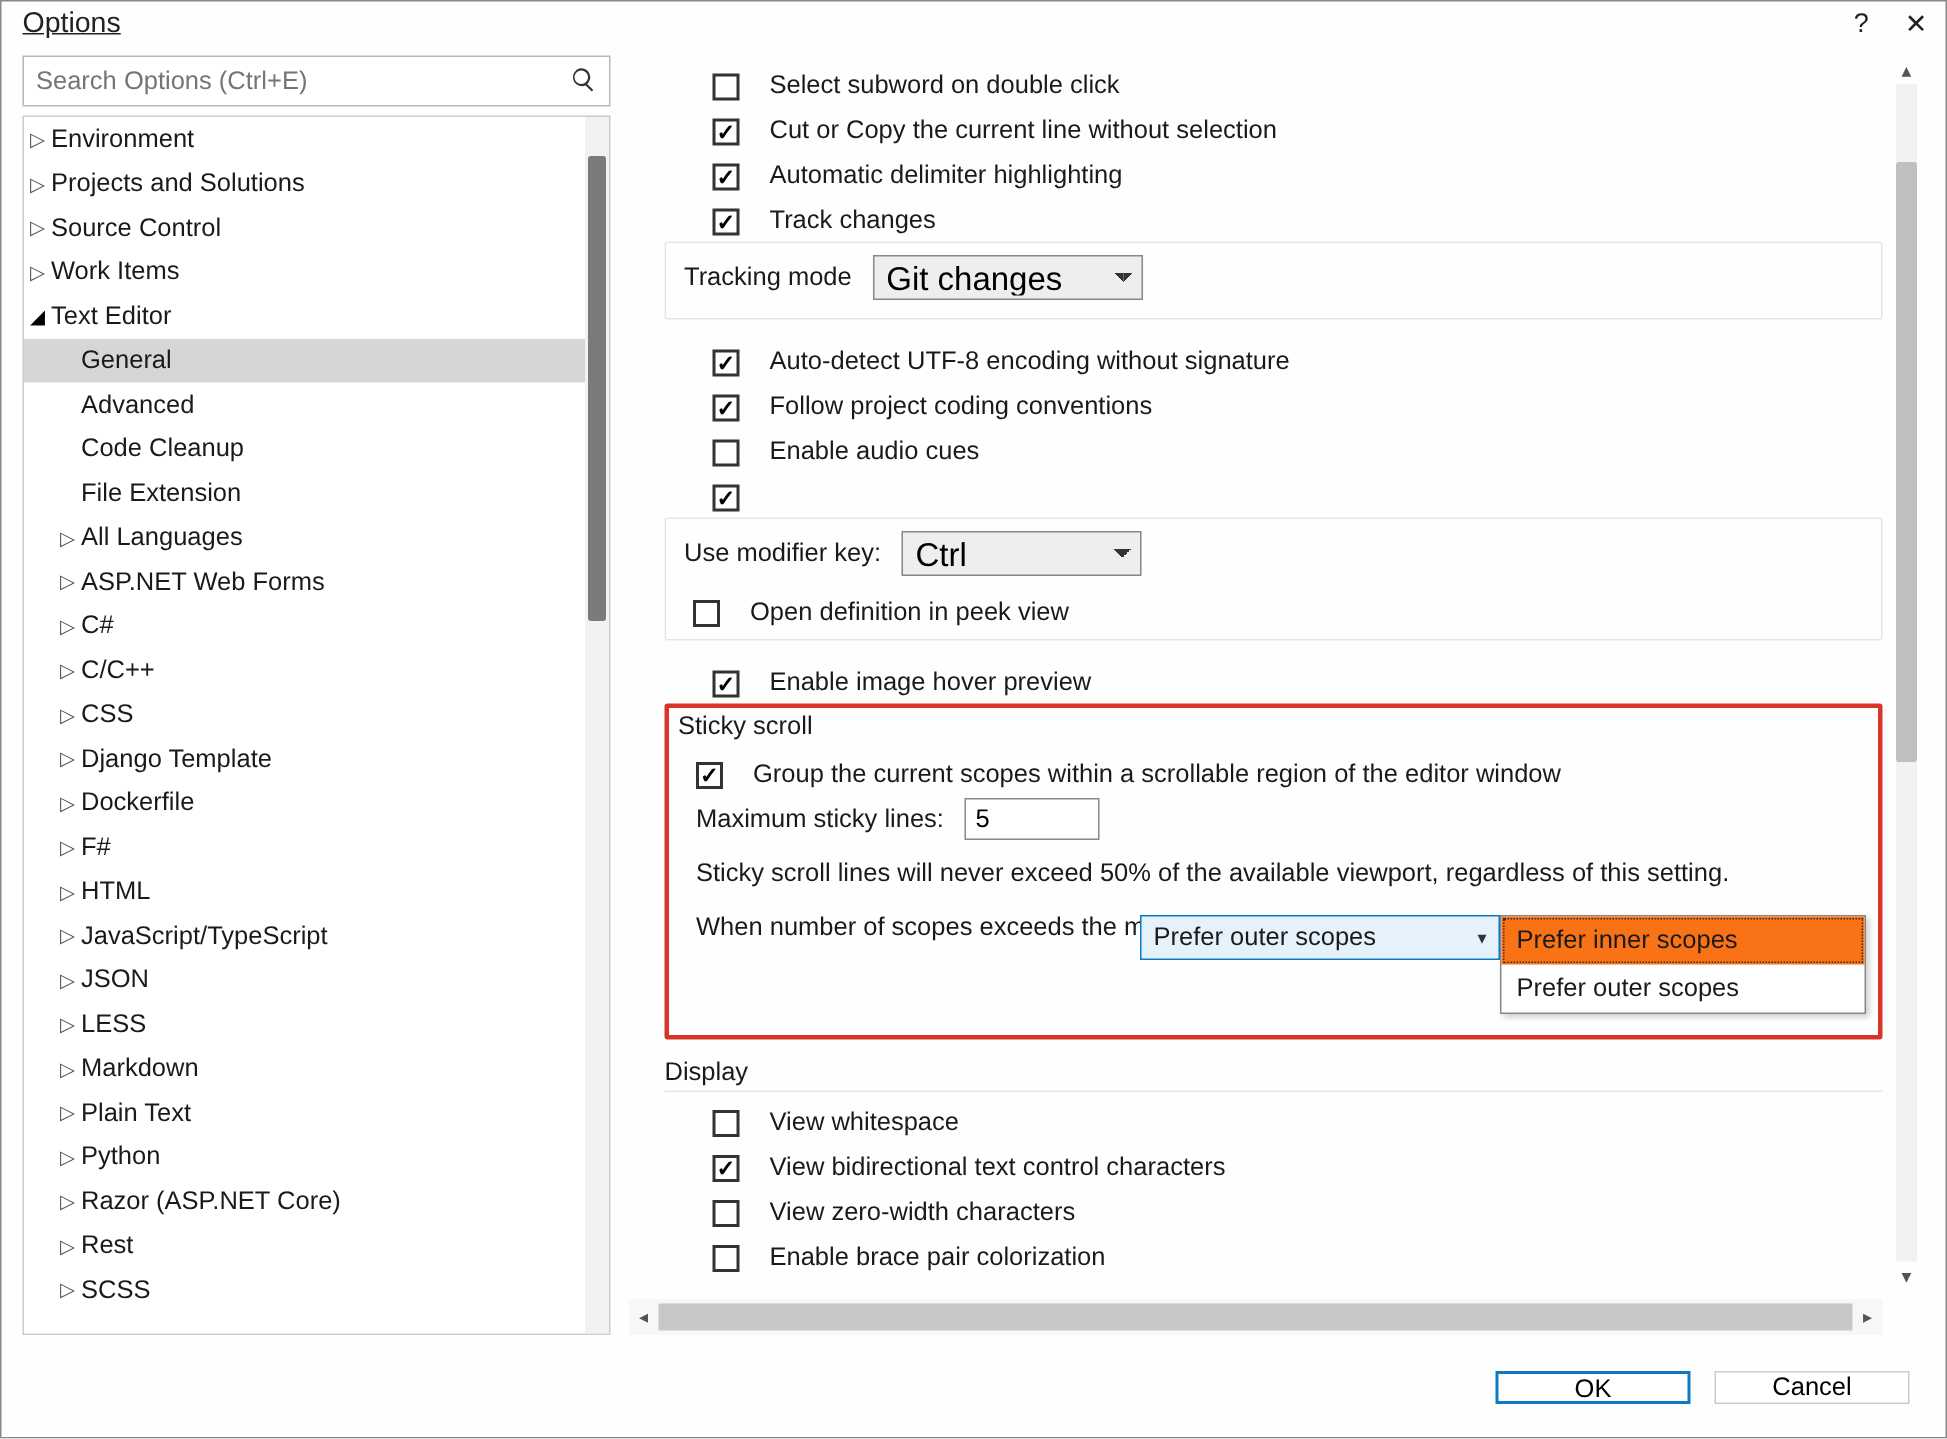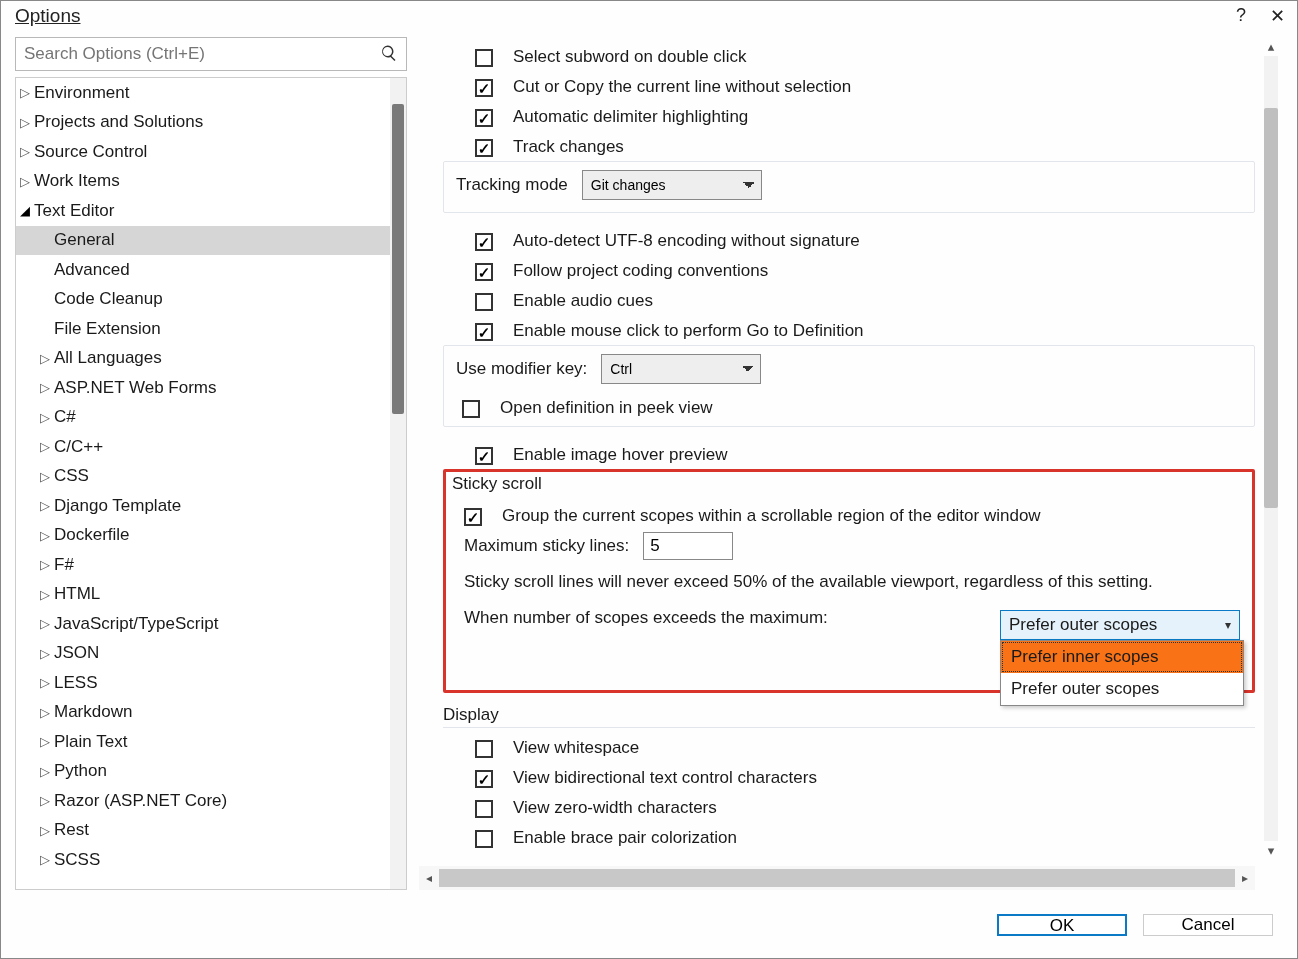--- a/index.html
+++ b/index.html
@@ -183,21 +183,21 @@
   .sub-row {
     display: flex;
     align-items: center;
     gap: 14px;
     padding-left: 16px;
     height: 38px;
   }
   select.combo, .combo-like {
     border: 1px solid #888;
     background: #eee;
-    font-size: 14px;
+    font-size: 22px;
     padding: 2px 28px 2px 8px;
     height: 30px;
     appearance: none;
     background-image: linear-gradient(45deg, transparent 50%, #333 50%), linear-gradient(135deg, #333 50%, transparent 50%);
     background-position: right 12px center, right 6px center;
     background-size: 6px 6px, 6px 6px;
     background-repeat: no-repeat;
   }
   .divider {
     border-top: 1px solid #e2e6ec;
@@ -207,21 +207,20 @@
     border: 1px solid #888;
     width: 90px;
     height: 28px;
     font-size: 17px;
     padding: 0 6px;
     background: #fff;
   }
   .open-combo {
     position: absolute;
     display:flex;
-    flex-direction: column;
     z-index: 20;
   }
   .open-combo .sel-box {
     border: 1px solid #0a7ac6;
     background: #e5f2fb;
     height: 30px;
     width: 240px;
     display:flex;
     align-items:center;
     justify-content: space-between;
@@ -453,21 +452,20 @@
         <div class="row indent">
           <span class="checkbox checked"></span>
           <span>Follow project coding conventions</span>
         </div>
         <div class="row indent">
           <span class="checkbox"></span>
           <span>Enable audio cues</span>
         </div>
         <div class="row indent">
           <span class="checkbox checked"></span>
-          <span>Enable mouse click to perform Go to Definition</span>
         </div>
 
         <div class="group">
           <div class="sub-row" style="padding-left:4px">
             <span>Use modifier key:</span>
             <select class="combo" style="width:160px">
               <option>Ctrl</option>
             </select>
           </div>
           <div class="row" style="padding-left:10px">

